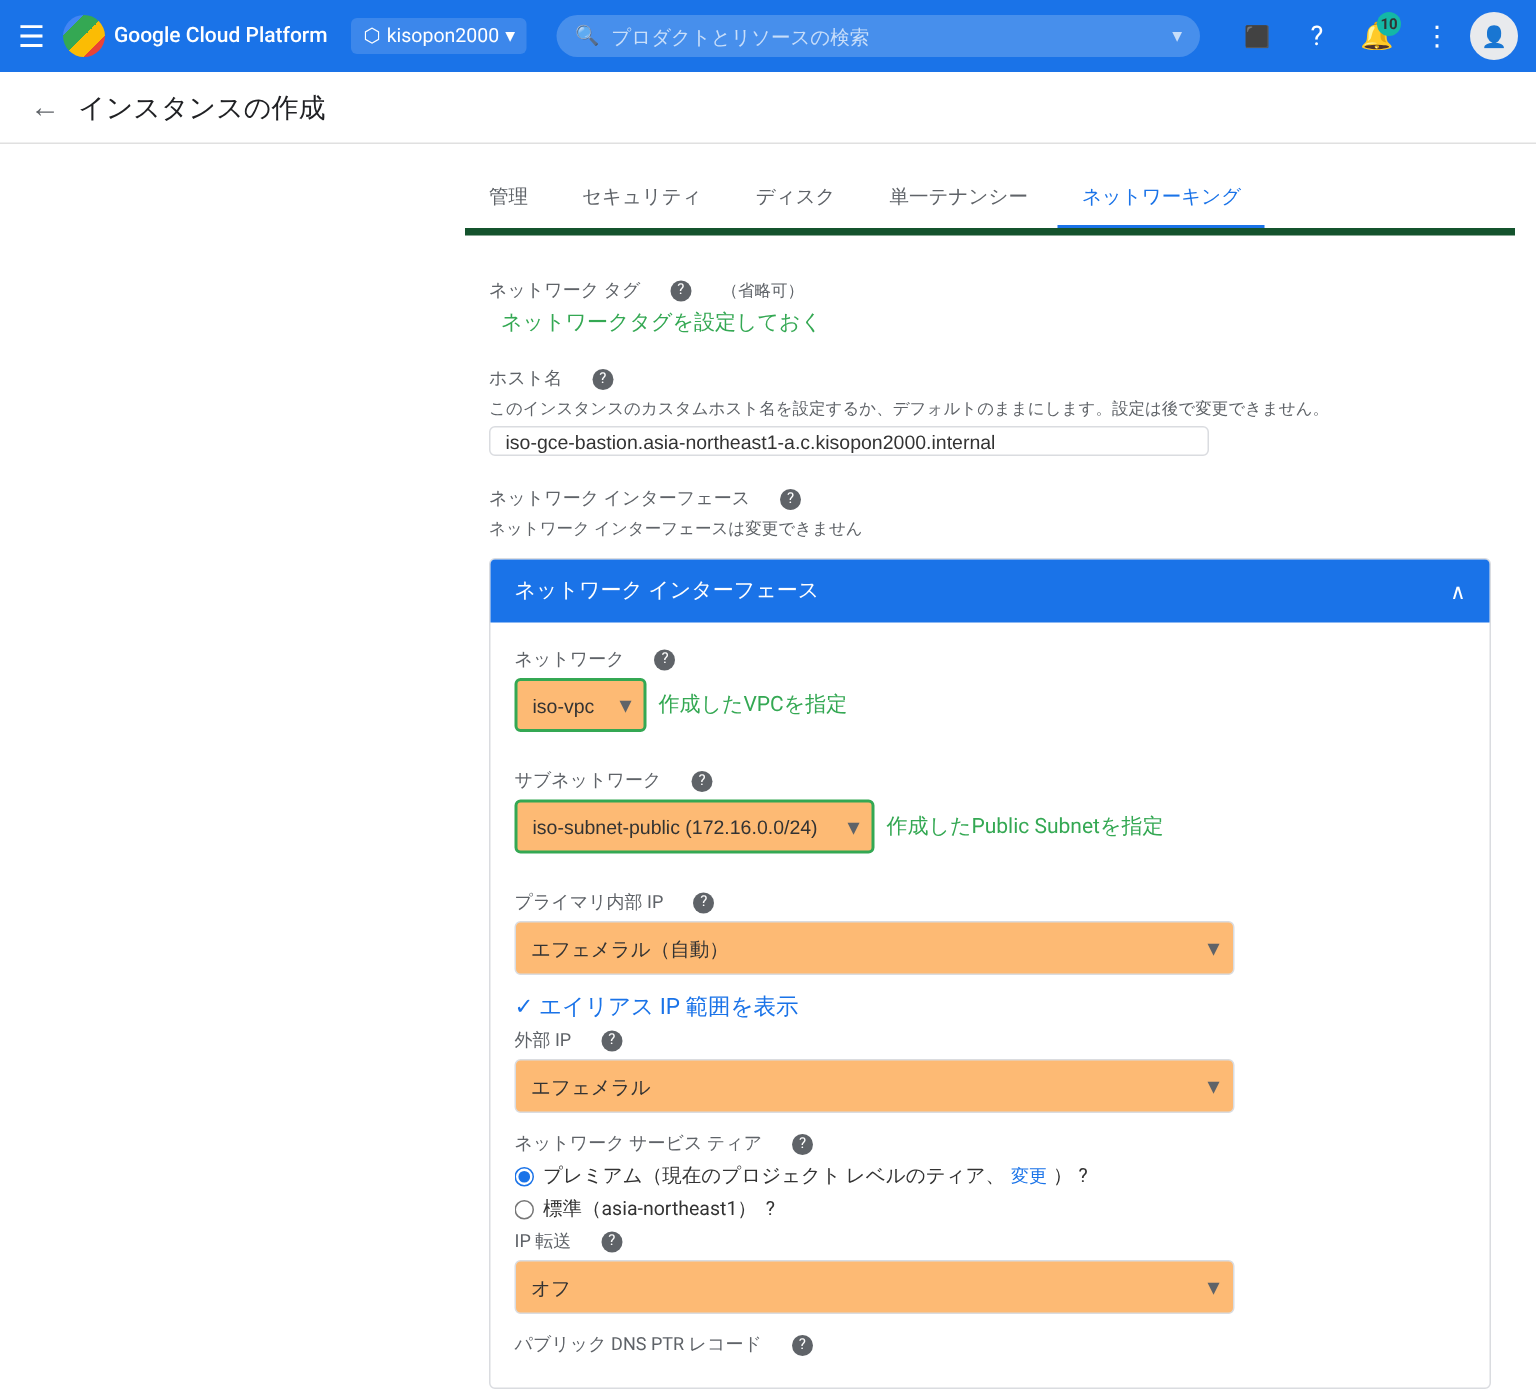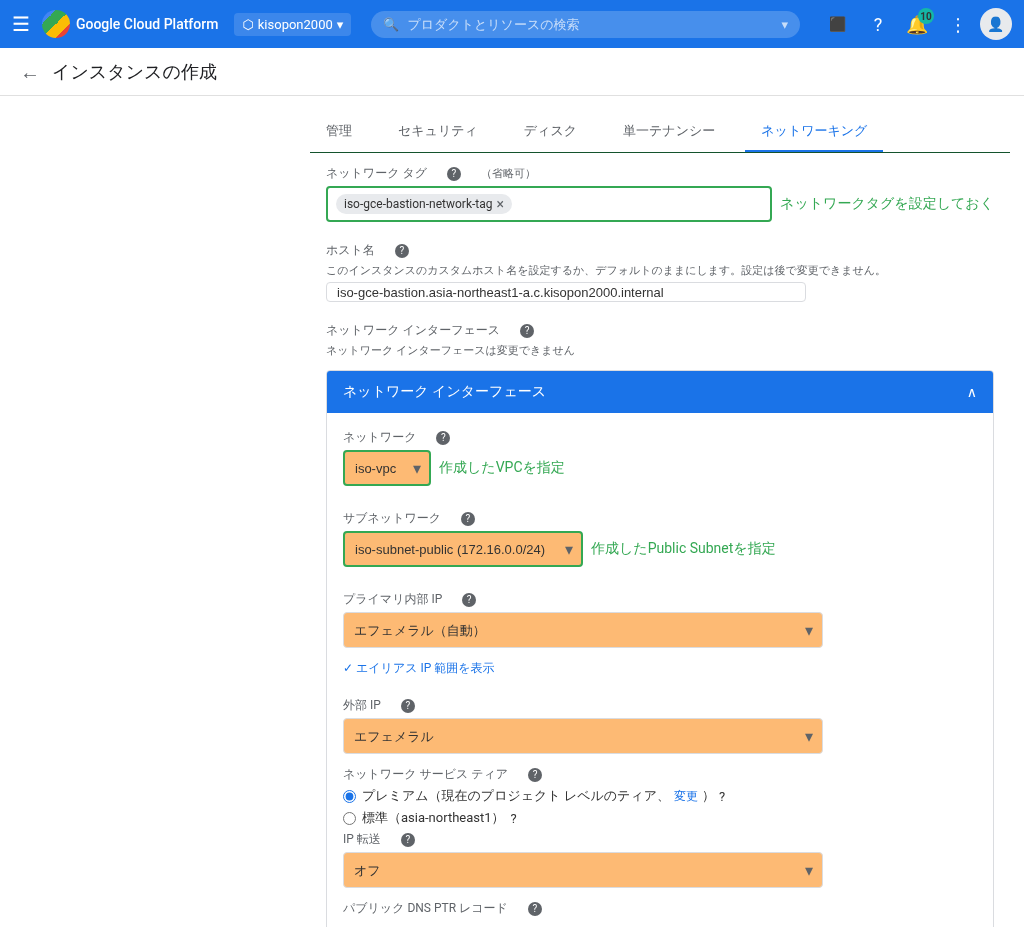--- a/index.html
+++ b/index.html
@@ -104,23 +104,23 @@
       padding: 16px 0 16px 310px;
     }
     .content-area {
       width: 700px;
       padding: 0;
     }
 
     
     .tabs {
       display: flex;
-      border-bottom: 1px solid #14532d;
-      margin-bottom: 12px;
-      gap: 14px;
+      border-bottom: 5px solid #14532d;
+      margin-bottom: 28px;
+      gap: 4px;
     }
     .tab {
       padding: 10px 16px;
       cursor: pointer;
       font-size: 13px;
       color: #5f6368;
       border-bottom: 2px solid transparent;
       white-space: nowrap;
     }
     .tab.active {
@@ -248,26 +248,26 @@
       font-size: 16px;
     }
 
     .select-highlighted {
       border: 2px solid #34a853 !important;
     }
 
     .link-btn {
       color: #1a73e8;
       cursor: pointer;
-      font-size: 12px;
+      font-size: 15px;
       text-decoration: none;
       display: inline-flex;
       align-items: center;
       gap: 2px;
-      margin-bottom: 20px;
+      margin-bottom: 4px;
     }
 
     .radio-group { margin-bottom: 4px; }
     .radio-option {
       display: flex;
       align-items: center;
       gap: 6px;
       margin-bottom: 4px;
       font-size: 13px;
     }
@@ -327,26 +327,20 @@
       <div class="tab active">ネットワーキング</div>
     </div>
 
     <div class="form-section">
       <div class="field-label">
         <span>ネットワーク タグ</span>
         <span class="help-icon">?</span>
         <span style="font-size:11px; color:#5f6368;">（省略可）</span>
       </div>
       <div class="annotation-row">
-        <div class="network-tag-box">
-          <div class="tag-chip">
-            <span>iso-gce-bastion-network-tag</span>
-            <span class="close">×</span>
-          </div>
-        </div>
         <span class="annotation-text">ネットワークタグを設定しておく</span>
       </div>
     </div>
 
     <div class="form-section">
       <div class="field-label">
         <span>ホスト名</span>
         <span class="help-icon">?</span>
       </div>
       <div class="field-description">このインスタンスのカスタムホスト名を設定するか、デフォルトのままにします。設定は後で変更できません。</div>

